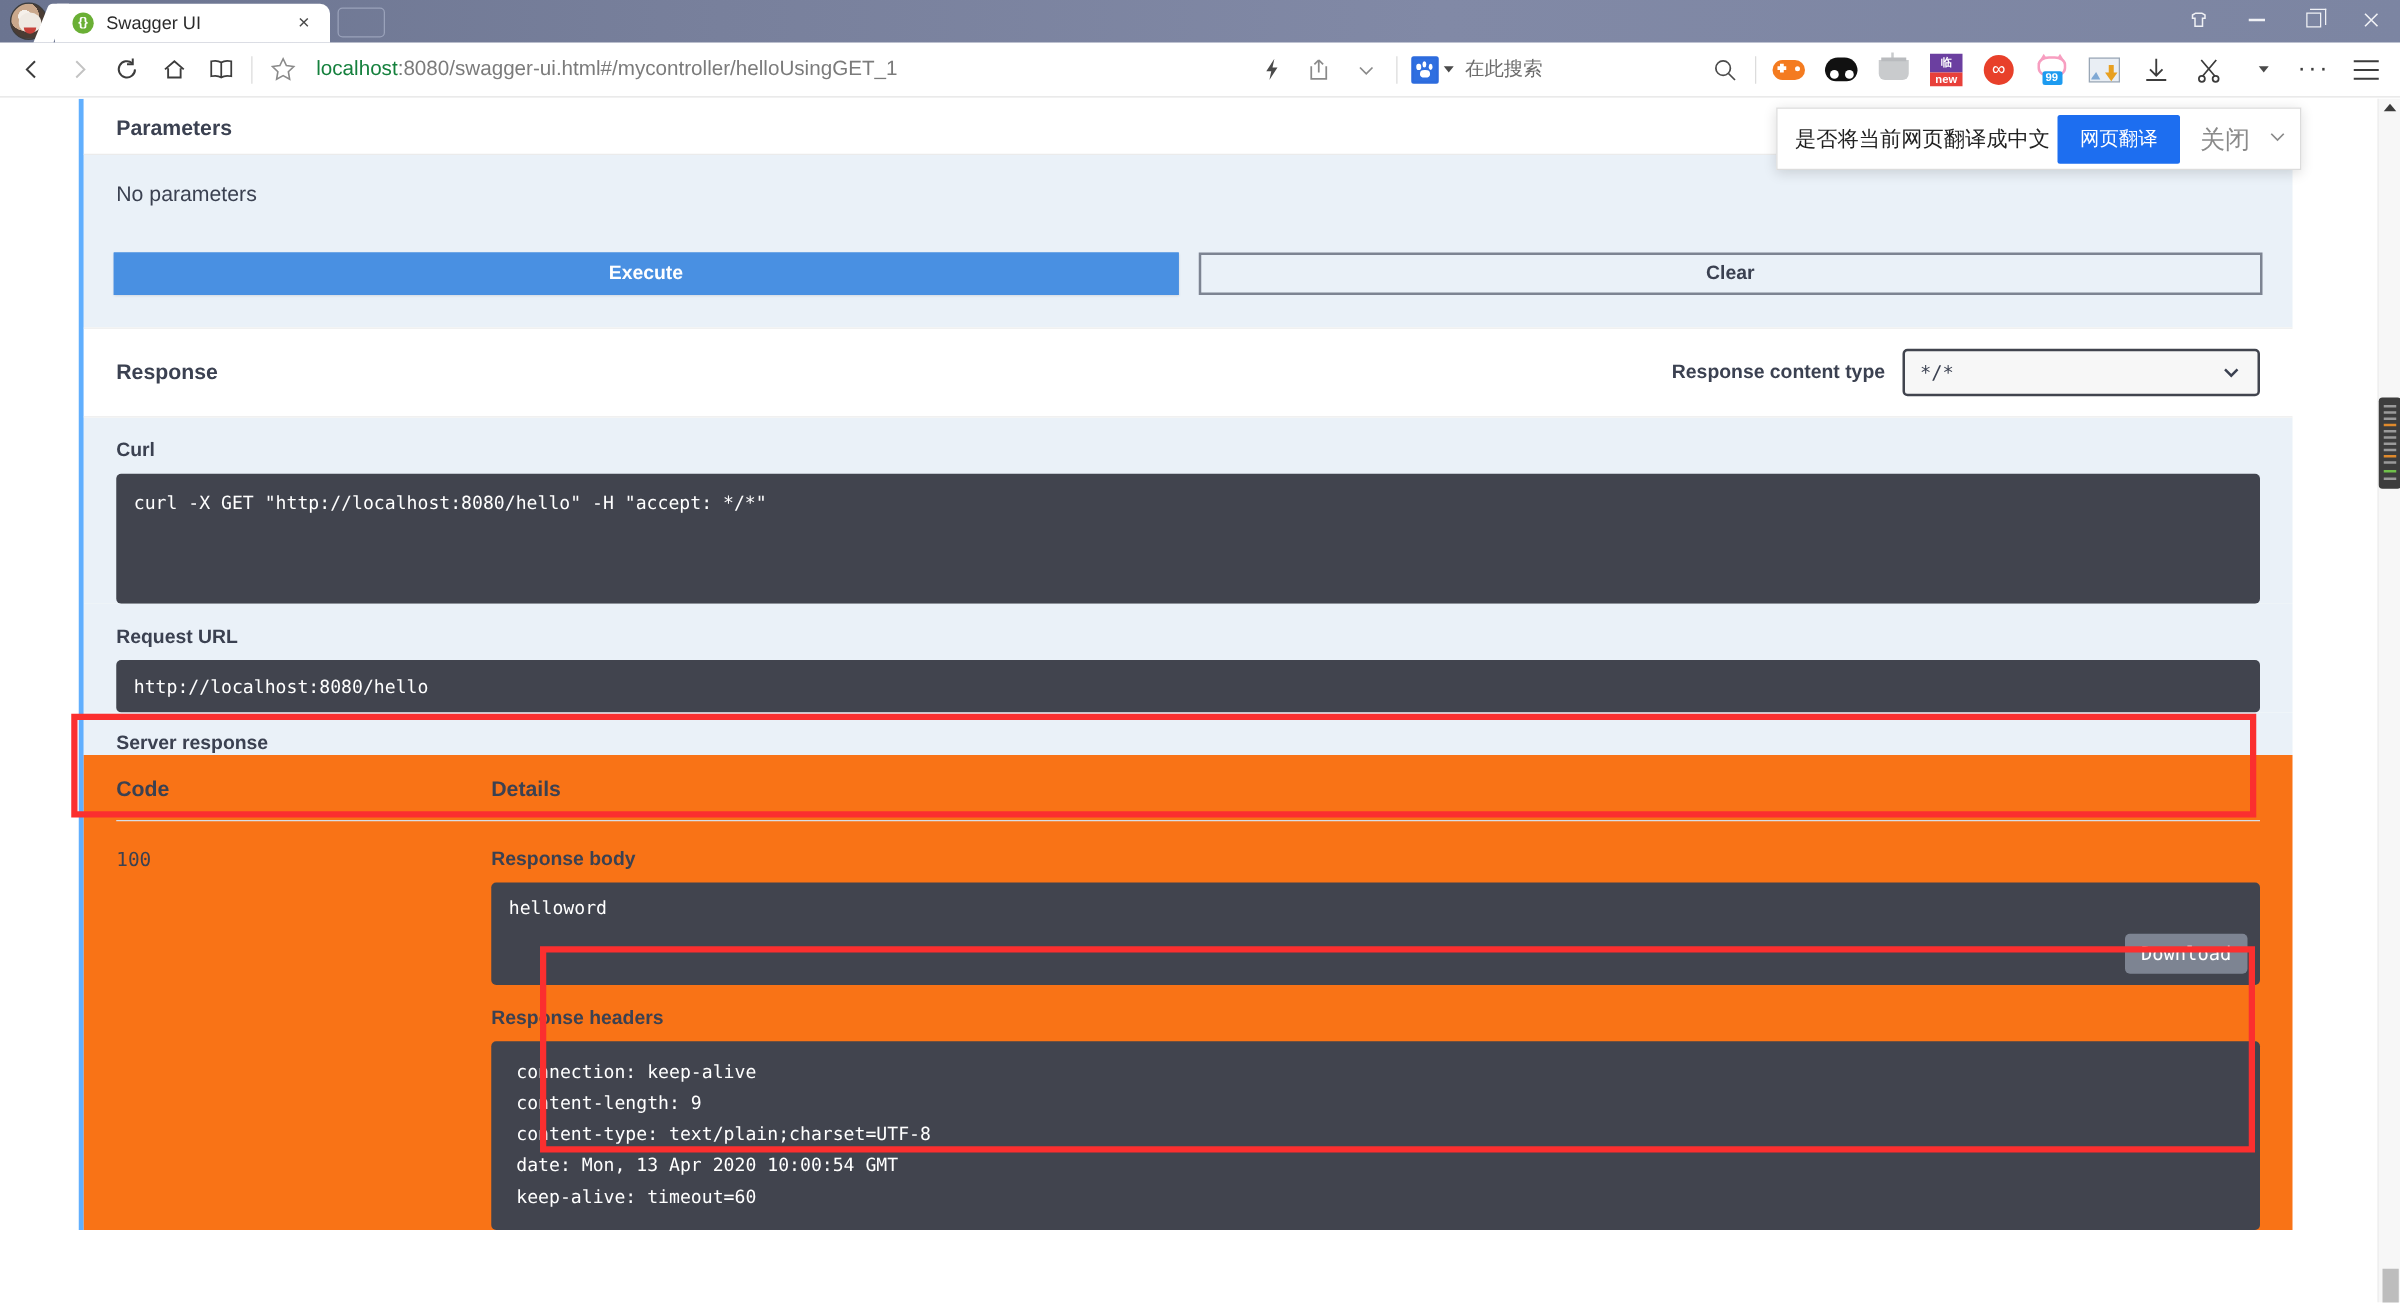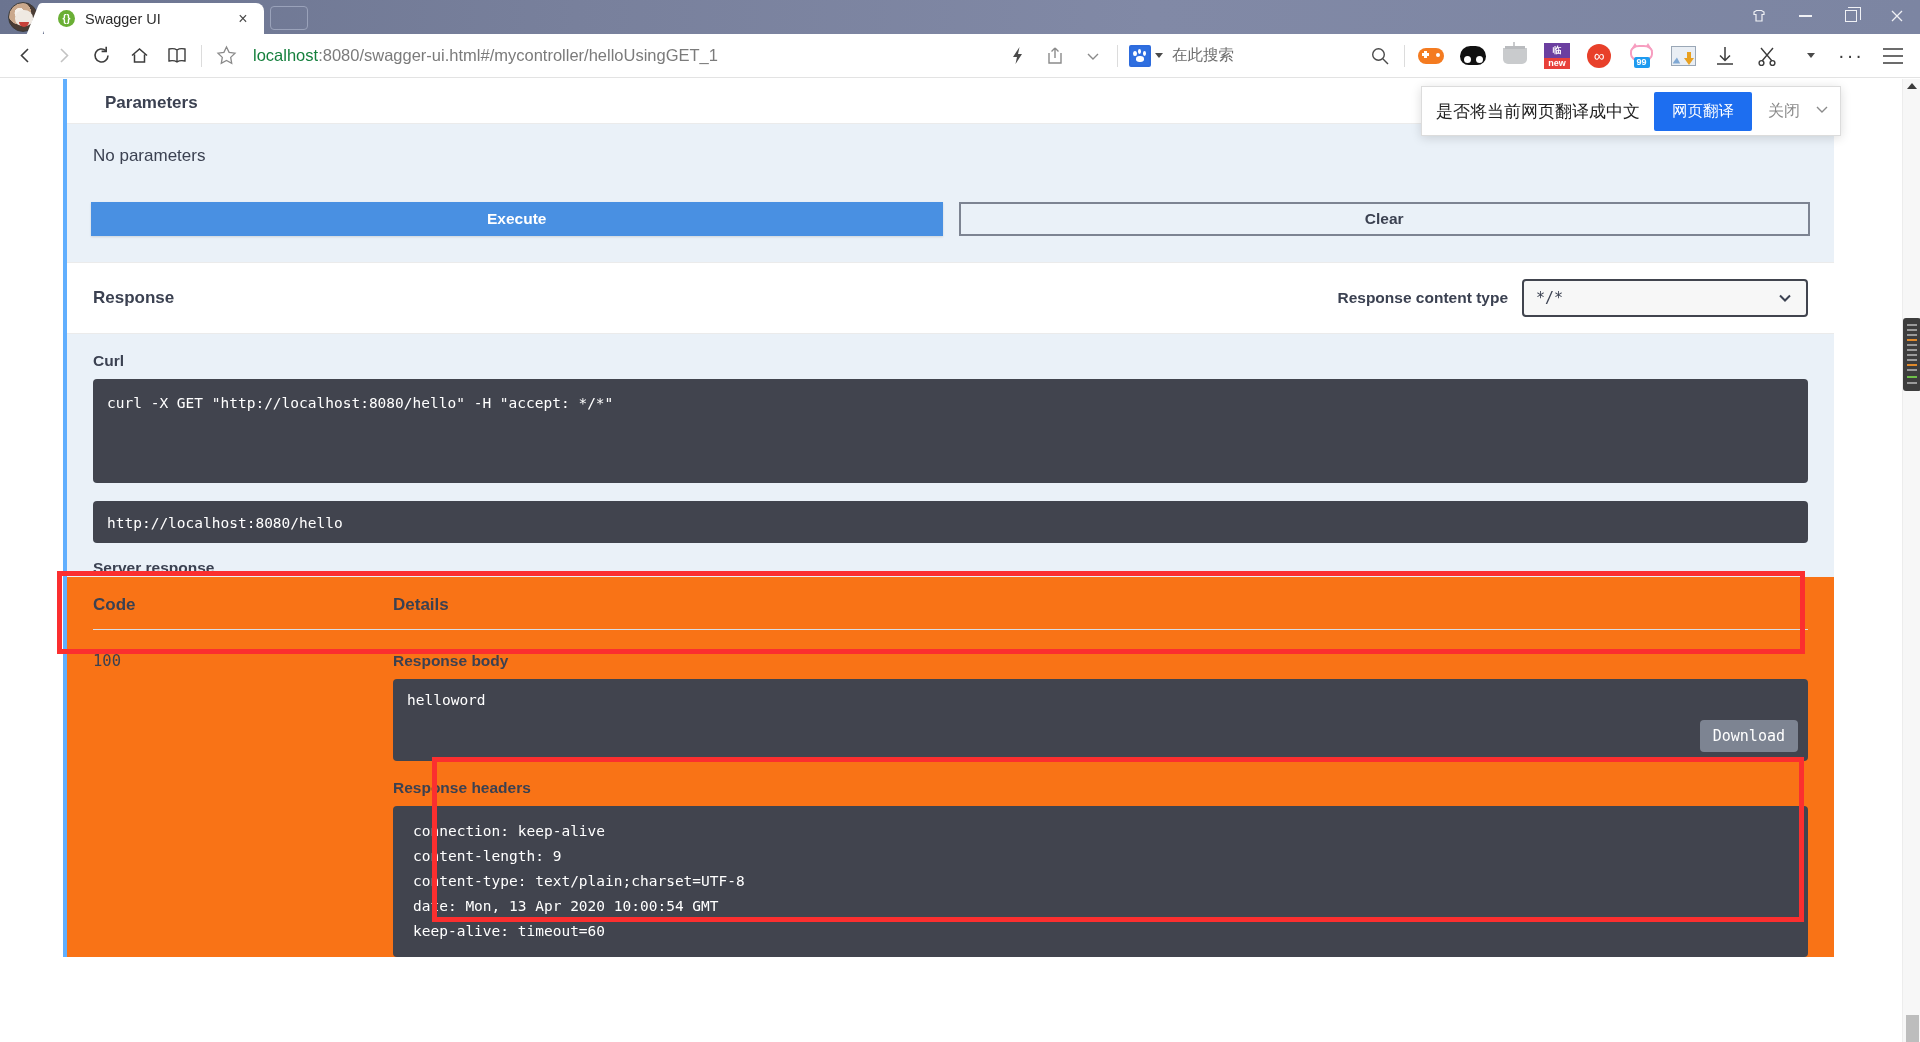--- a/index.html
+++ b/index.html
@@ -158,37 +158,37 @@
     position: absolute; left: 1421px; top: 86px; width: 420px; height: 50px;
     background: #ffffff; border: 1px solid #dcdcdc;
     box-shadow: 0 2px 10px rgba(0,0,0,.14);
     display: flex; align-items: center; padding: 0 10px 0 14px; z-index: 40;
   }
   .tb-text { font-size: 17px; color: #222; flex: 1; white-space: nowrap; }
   .tb-primary {
     background: #1d6ef0; color: #fff; font-size: 15.5px;
     padding: 9px 18px; border-radius: 2px; border: none; white-space: nowrap;
   }
-  .tb-secondary { color: #8a8a8a; font-size: 16px; margin-left: 16px; }
+  .tb-secondary { color: #8a8a8a; font-size: 20px; margin-left: 16px; }
   .tb-caret { margin-left: 14px; color: #8a8a8a; }
 
   
   .viewport {
     position: absolute; left: 0; top: 79px; width: 1902px; height: 963px;
     background: #ffffff; overflow: hidden;
   }
   .opblock {
     margin-left: 63px; width: 1771px;
     border-left: 4px solid #61affe;
     background: #ffffff;
   }
   .opblock-section {
     background: #ffffff;
     border-bottom: 1px solid #ebebeb;
-    padding: 14px 0 10px 38px;
+    padding: 14px 0 10px 26px;
   }
   .section-title { font-size: 17px; font-weight: bold; color: #3b4151; }
 
   .params-area { background: #eaf1f8; padding: 22px 0 0 0; }
   .no-params { font-size: 17px; color: #3b4151; padding-left: 26px; }
 
   .btn-row { display: flex; padding: 36px 24px 26px 24px; gap: 16px; }
   .btn-execute {
     flex: 1; height: 34px; background: #4990e2; color: #fff;
     font-size: 15.5px; font-weight: bold; border: 2px solid #4990e2;
@@ -478,20 +478,21 @@
             </svg>
         </div>
       </div>
 
       <div class="resp-body-area">
         <div class="lbl">Curl</div>
         <div class="code-block curl-block">curl -X GET "http://localhost:8080/hello" -H "accept: */*"</div>
       </div>
 
       <div class="resp-body-area" style="padding-top:18px;">
+        <div class="lbl">Request URL</div>
         <div class="code-block requrl-block">http://localhost:8080/hello</div>
       </div>
 
       <div class="server-response-title">Server response</div>
 
       <div class="resp-table">
         <div class="resp-th">
           <div class="col-code">Code</div>
           <div>Details</div>
         </div>

